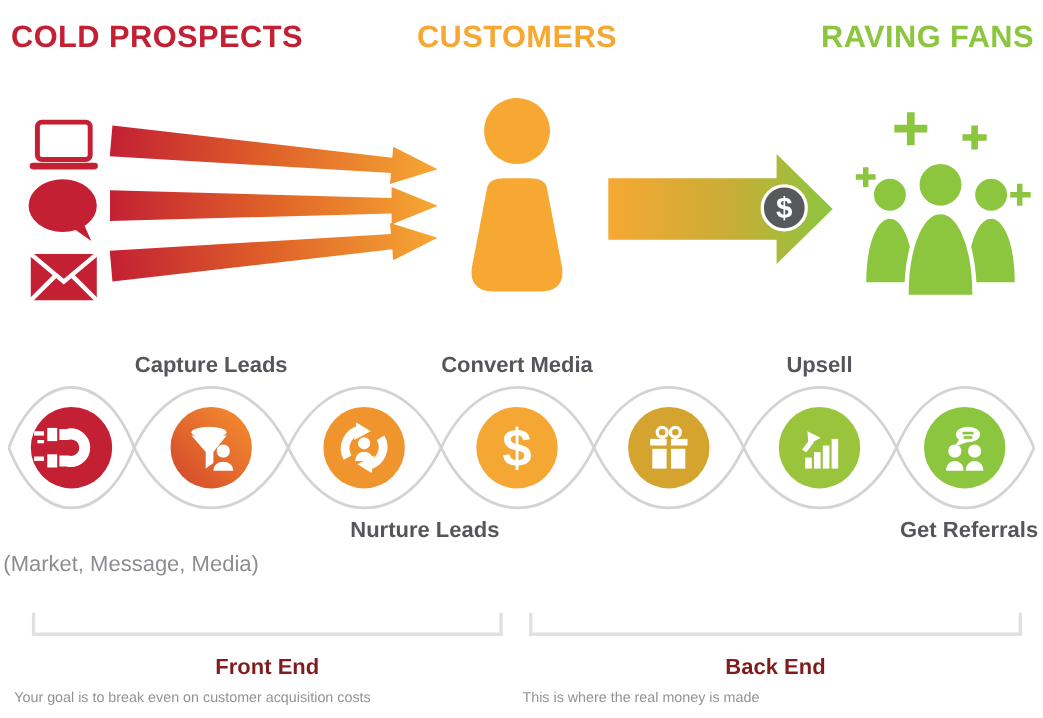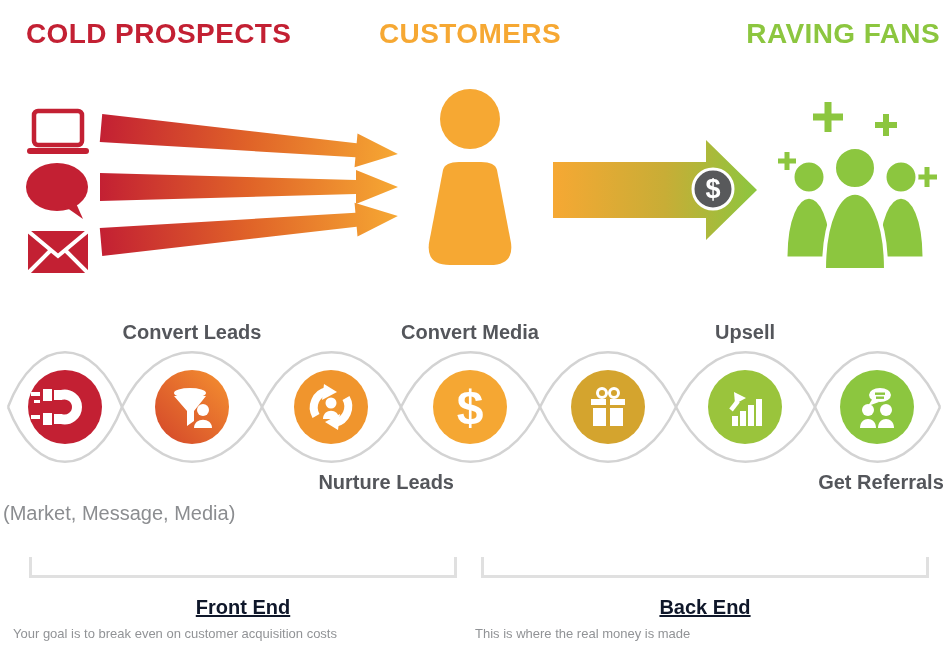--- a/index.html
+++ b/index.html
@@ -1,38 +1,38 @@
 <!DOCTYPE html>
 <html><head>
 <meta charset="utf-8">
 <style>
   html,body{margin:0;padding:0;background:#fff;}
   #stage{position:relative;width:948px;height:653px;background:#fff;overflow:hidden;
          font-family:"Liberation Sans",sans-serif;}
   .hdr{position:absolute;top:18px;font-size:28px;font-weight:bold;letter-spacing:.4px;white-space:nowrap;}
-  #hdr-cold{left:10px;color:#c32033;margin-left:16px;}
+  #hdr-cold{left:10px;color:#c32033;}
   #hdr-cust{left:300px;width:340px;text-align:center;color:#f6a833;}
   #hdr-fans{right:8px;color:#8cc63f;text-align:right;}
   svg{position:absolute;left:0;display:block;}
   #flow-svg{top:73px;}
   #chain-svg{top:345px;}
   .step-label{position:absolute;font-size:20px;font-weight:bold;color:#54565b;
               text-align:center;width:220px;white-space:nowrap;}
   #lbl-capture{left:82px;top:321px;}
   #lbl-convert{left:360px;top:321px;}
   #lbl-upsell{left:635px;top:321px;}
   #lbl-attract{left:4px;top:471px;text-align:left;width:auto;}
   #lbl-attract-note{position:absolute;left:3px;top:502px;font-size:20px;color:#8b8d90;white-space:nowrap;}
   #lbl-nurture{left:234px;top:471px;text-align:right;}
   #lbl-deliver{left:498px;top:471px;}
   #lbl-referrals{left:771px;top:471px;}
   .bracket{position:absolute;top:557px;height:21px;border:3px solid #e0e0e0;border-top:none;box-sizing:border-box;}
   #bracket-front{left:29px;width:428px;}
   #bracket-back{left:481px;width:448px;}
-  .section-title{position:absolute;top:596px;font-size:20px;font-weight:bold;color:#0f172a;width:400px;text-align:center;text-decoration:underline;}
+  .section-title{position:absolute;top:596px;font-size:20px;font-weight:bold;color:#7f1d1d;width:400px;text-align:center;}
   #title-front{left:43px;}
   #title-back{left:505px;}
   .section-sub{position:absolute;top:626px;font-size:13px;color:#919396;width:460px;white-space:nowrap;}
   #sub-front{left:13px;}
   #sub-back{left:475px;}
 </style>
 </head>
 <body>
 
 <div id="stage">
@@ -179,21 +179,21 @@
       <polygon points="-4,-9 -9,-1 2,-5" fill="#fff"></polygon>
       <rect x="-2" y="-14.5" width="10" height="2.4" fill="#8cc63f"></rect>
       <rect x="-1" y="-10.5" width="8" height="2.4" fill="#8cc63f"></rect>
       <circle cx="-9" cy="3" r="6" fill="#fff"></circle>
       <circle cx="9" cy="3" r="6" fill="#fff"></circle>
       <path d="M-17,21 C-17,9 -1,9 -1,21 Z" fill="#fff"></path>
       <path d="M1,21 C1,9 17,9 17,21 Z" fill="#fff"></path>
     </g>
   </svg>
 
-  <div class="step-label" id="lbl-capture">Convert Leads</div>
+  <div class="step-label" id="lbl-capture">Capture Leads</div>
   <div class="step-label" id="lbl-convert">Convert Media</div>
   <div class="step-label" id="lbl-upsell">Upsell</div>
   <div id="lbl-attract-note">(Market, Message, Media)</div>
   <div class="step-label" id="lbl-nurture">Nurture Leads</div>
   <div class="step-label" id="lbl-referrals">Get Referrals</div>
 
   <div class="bracket" id="bracket-front"></div>
   <div class="bracket" id="bracket-back"></div>
   <div class="section-title" id="title-front">Front End</div>
   <div class="section-sub" id="sub-front">Your goal is to break even on customer acquisition costs</div>

